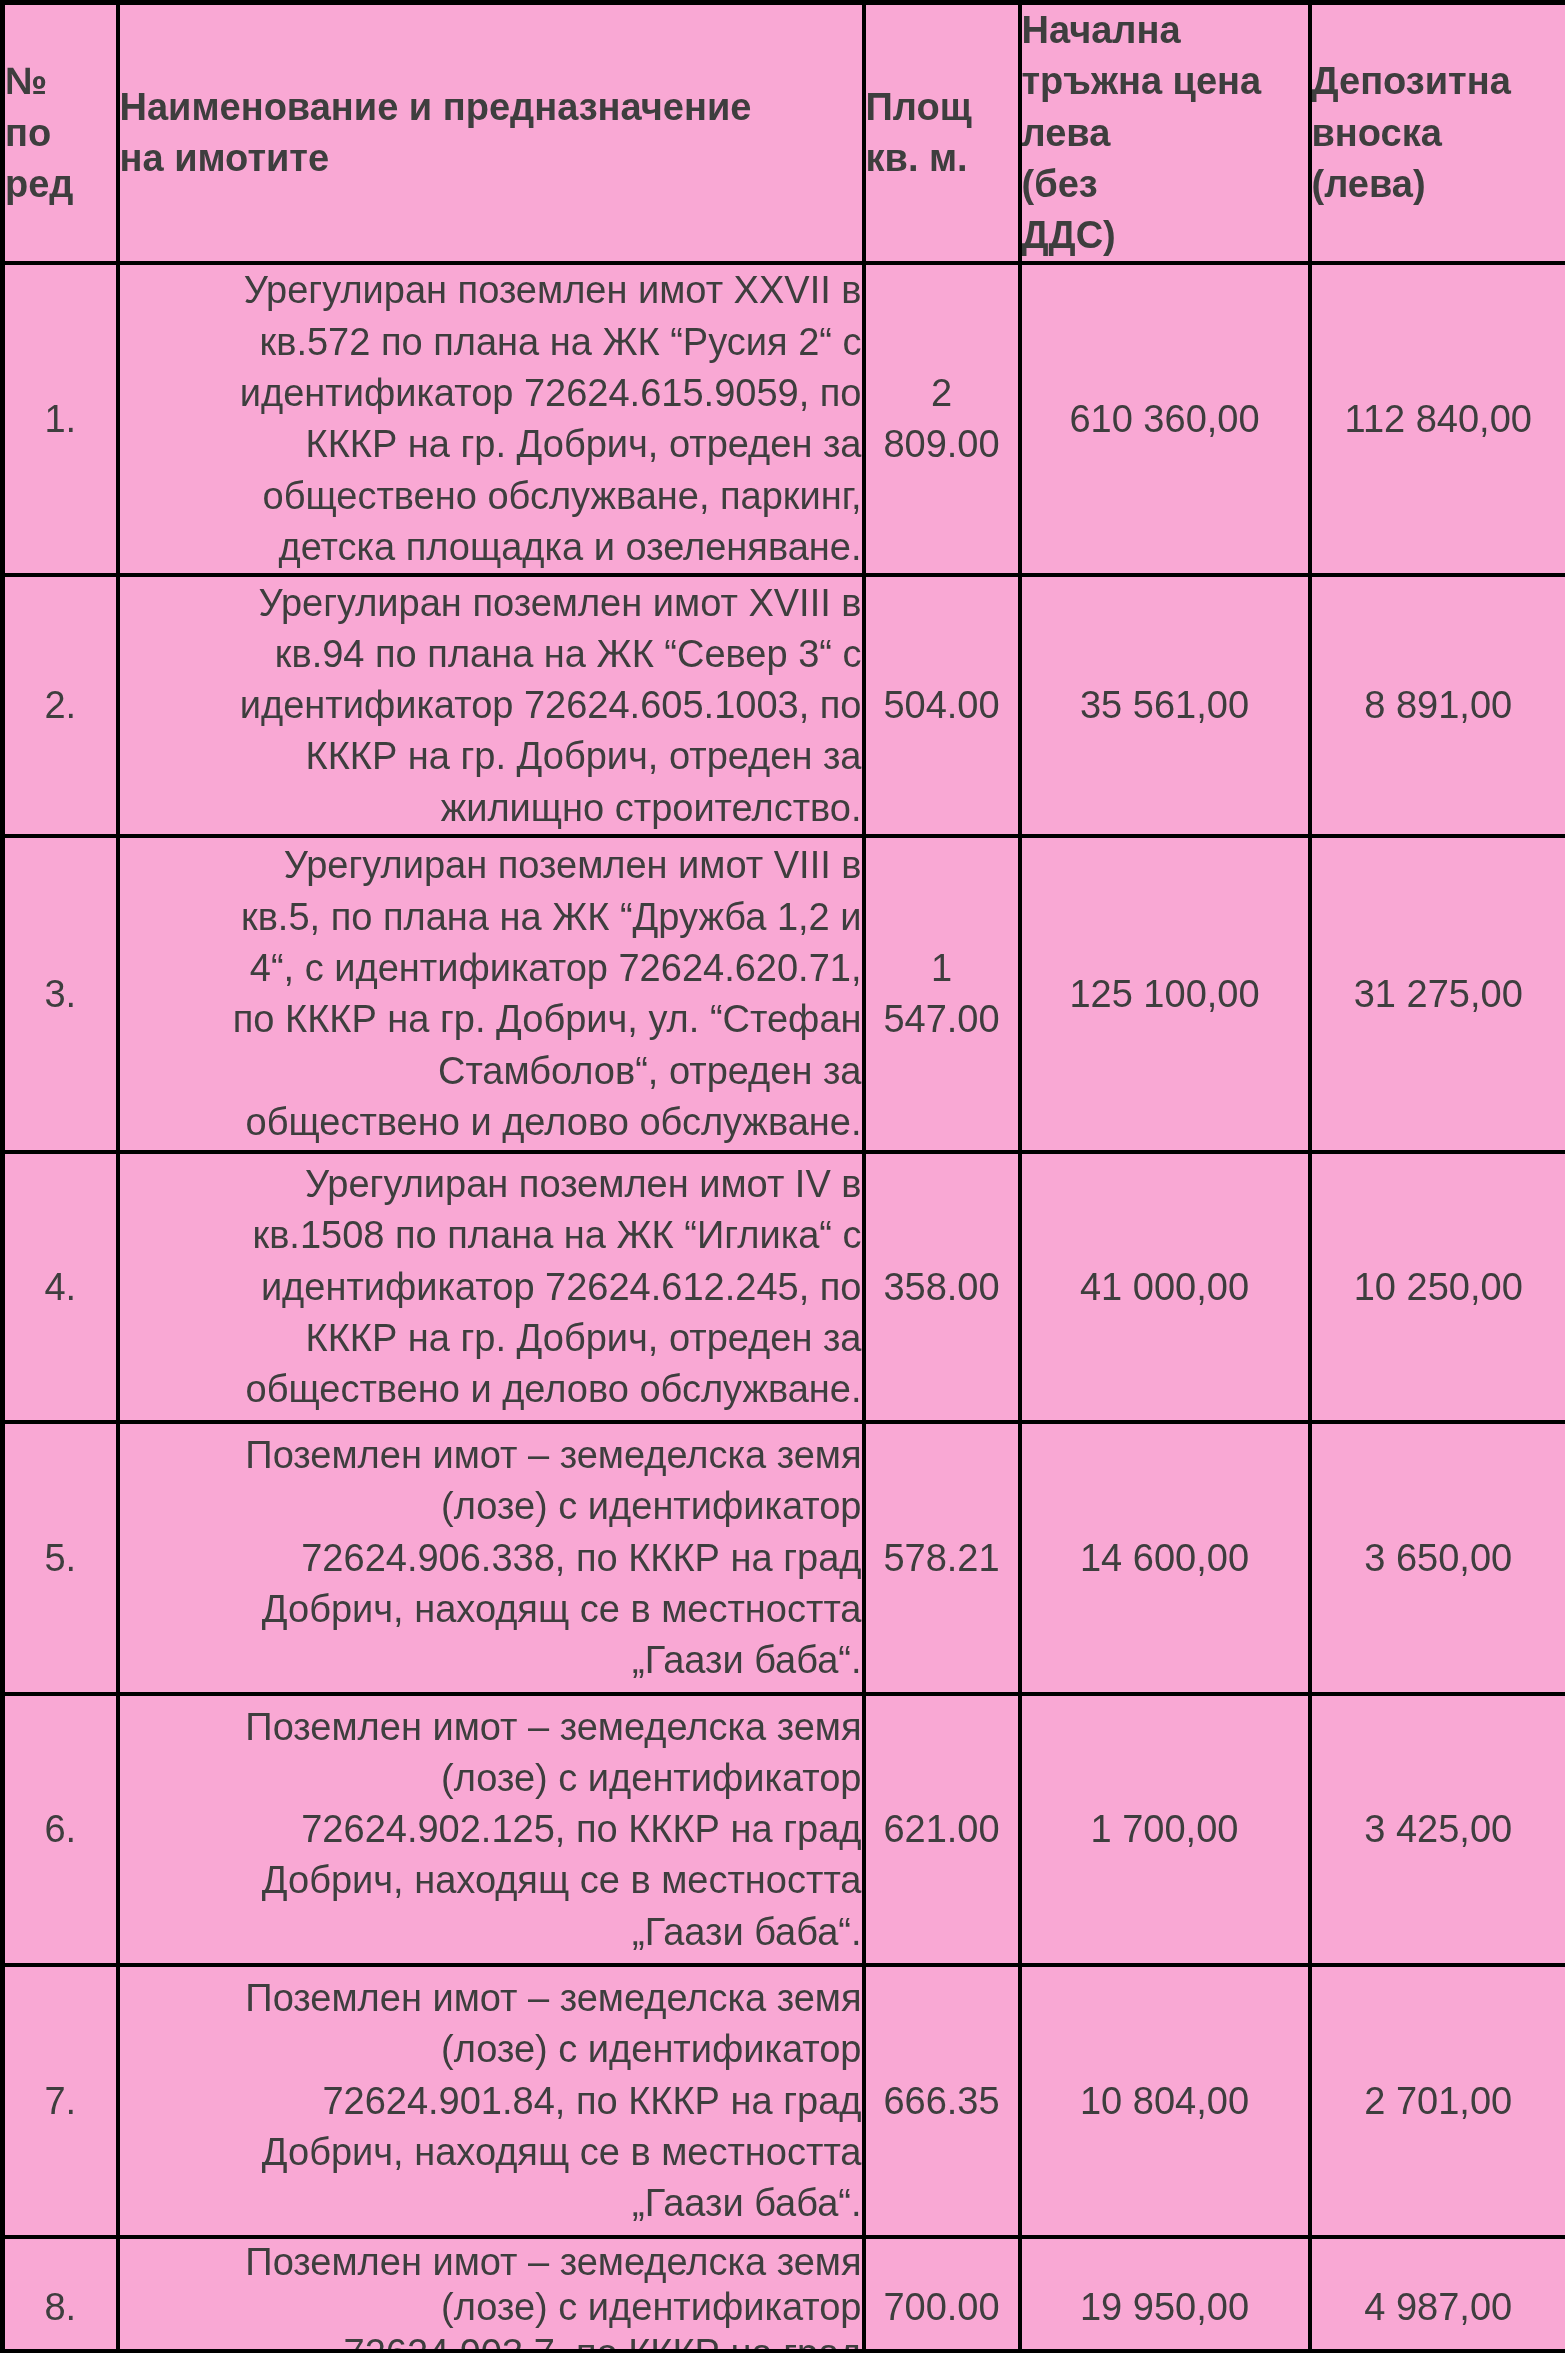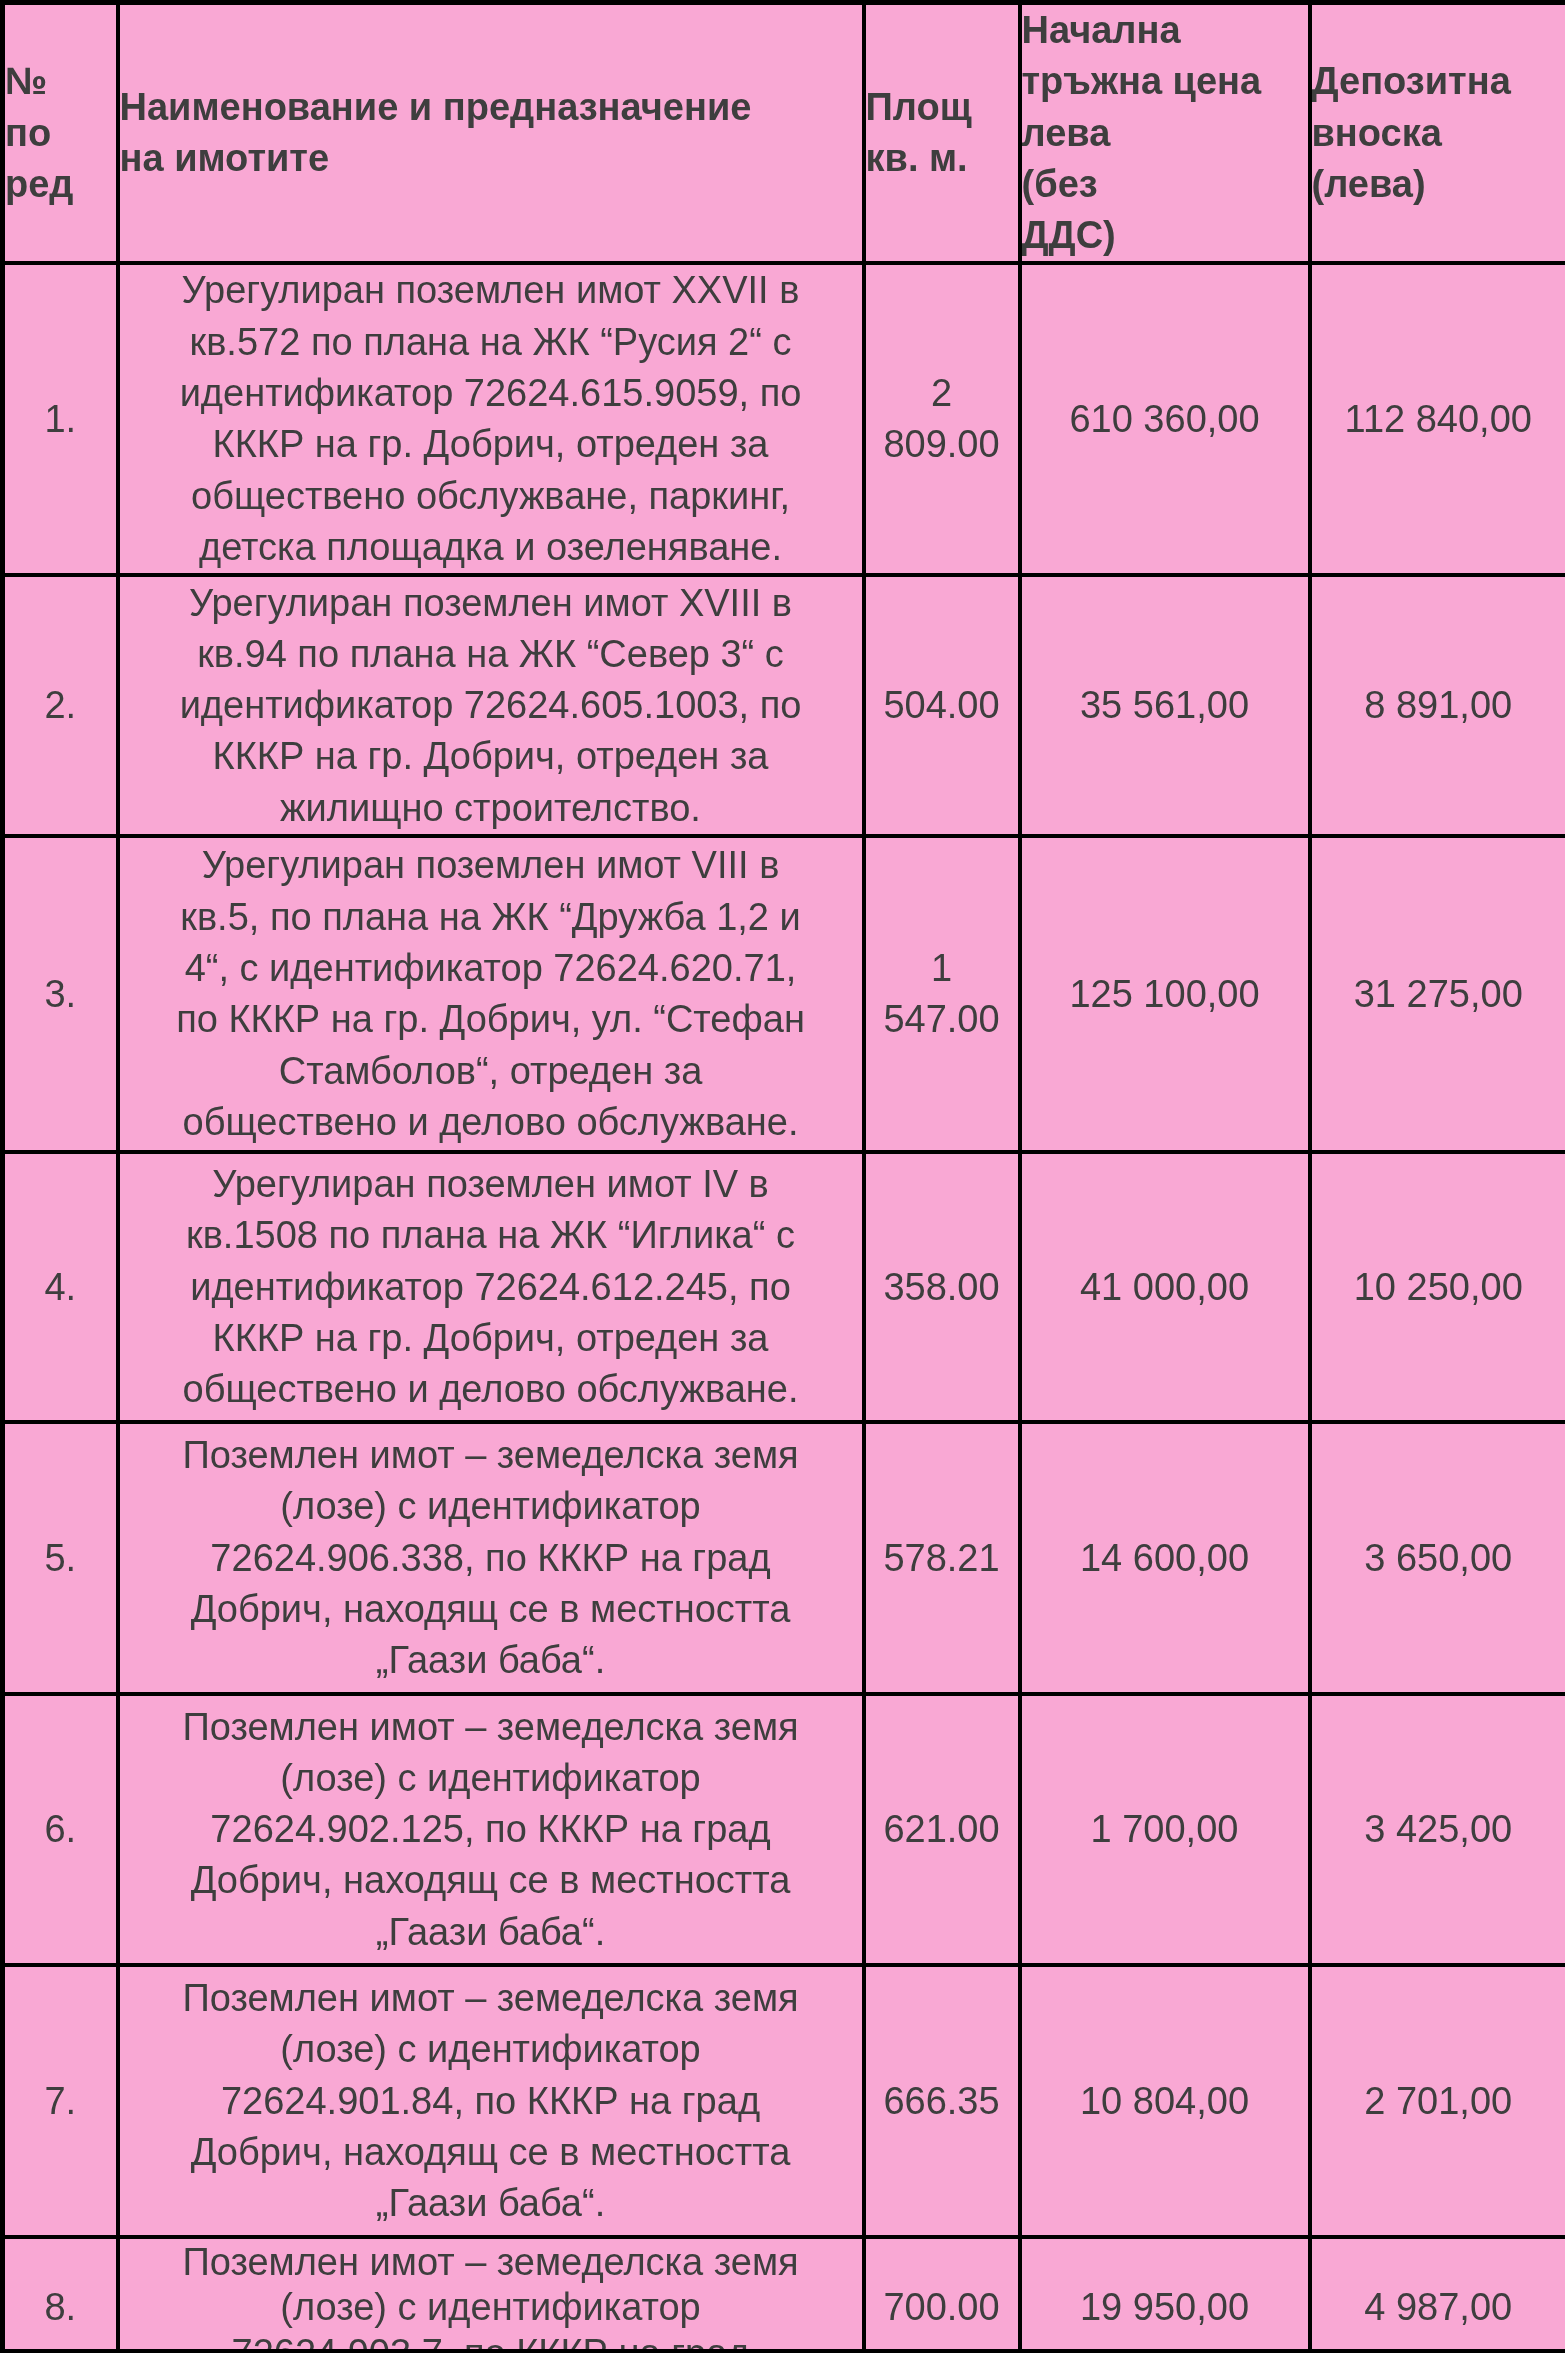--- a/index.html
+++ b/index.html
@@ -37,21 +37,21 @@
 
   table.props th { font-weight: 700; text-align: left; }
 
   th.h-num     { padding-left: 23px; }
   th.h-name    { padding-left: 46px; padding-right: 33px; }
   th.h-area    { padding-left: 26.5px; }
   th.h-price   { padding-left: 15px; padding-right: 11.6px; }
   th.h-deposit { padding-left: 13.3px; padding-right: 11.6px; }
 
   td.cell-num  { text-align: center; }
-  td.cell-name { text-align: center; padding: 6.6px 33px 6.6px 50px; }
+  td.cell-name { text-align: right; padding: 6.6px 33px 6.6px 50px; }
   td.cell-area, td.cell-price, td.cell-deposit { text-align: center; padding: 0 11.6px; }
 
   tr.row-clipped td.cell-name { line-height: 1.2; }
 </style>
 </head>
 <body>
 
 <div class="page">
   <table class="props">
     <colgroup>

